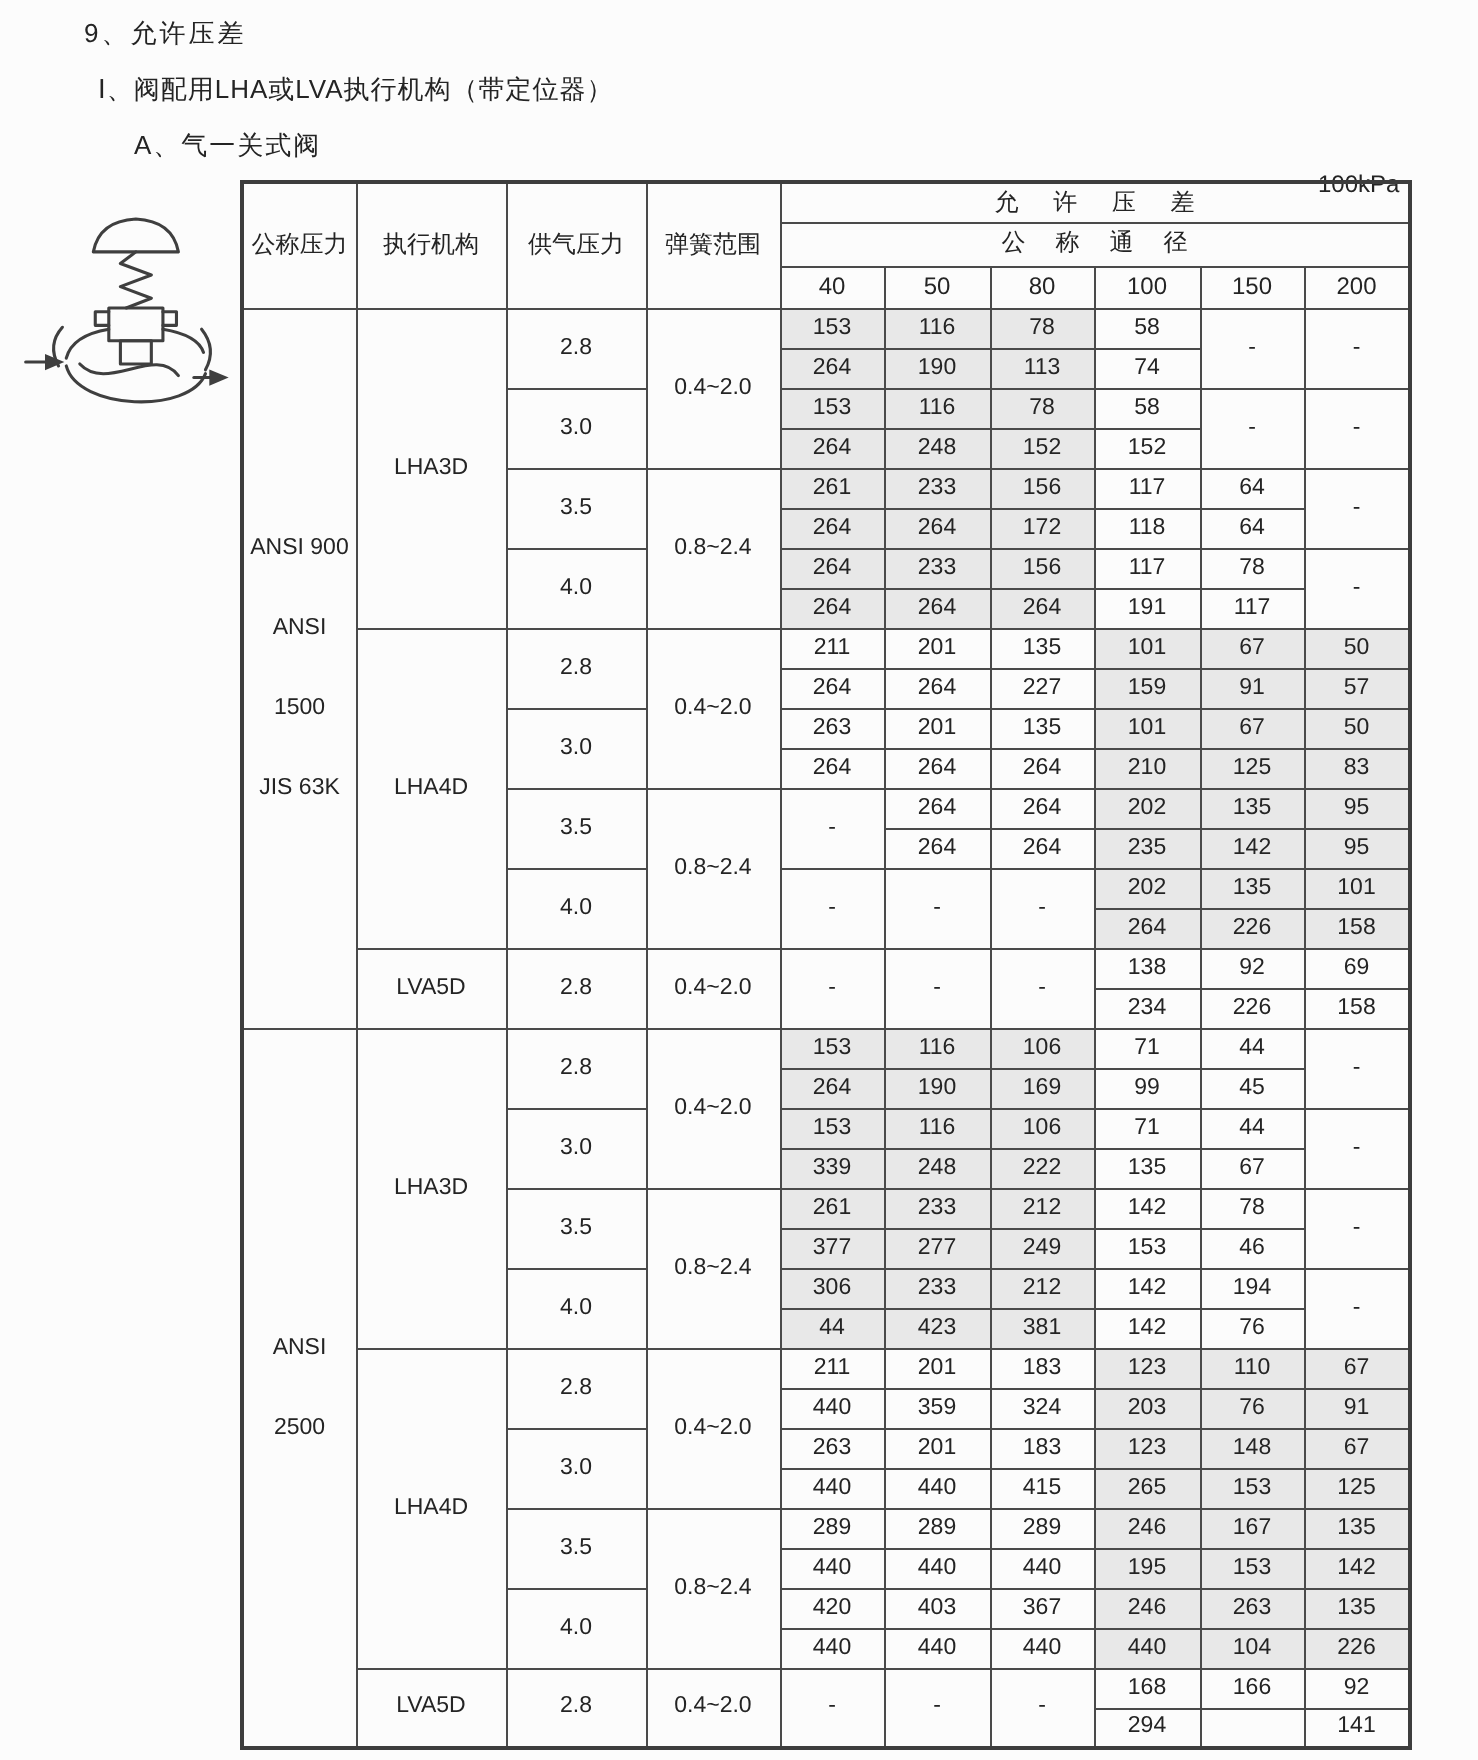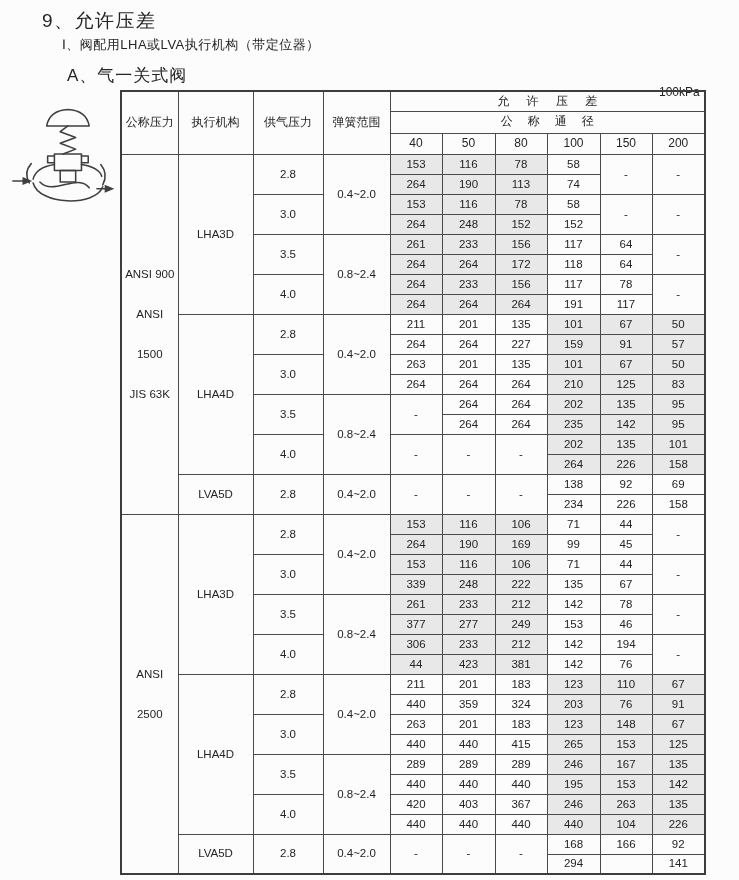--- a/index.html
+++ b/index.html
@@ -2,23 +2,23 @@
 <html><head>
 <meta charset="utf-8">
 <style>
   html,body { margin:0; padding:0; }
   body {
     width:739px; height:880px; position:relative; overflow:hidden;
     background:#fcfcfc; color:#242424;
     font-family:"Liberation Sans", sans-serif;
   }
   .abs { position:absolute; }
-  .title    { left:42px; top:8px;  font-size:19px; letter-spacing:1.5px; }
-  .subtitle { left:62px; top:36px; font-size:13px;  letter-spacing:0.5px; }
-  .subsection { left:67px; top:64px; font-size:17px; letter-spacing:1px; }
+  .title    { left:42px; top:8px;  font-size:13px; letter-spacing:1.5px; }
+  .subtitle { left:49px; top:36px; font-size:13px;  letter-spacing:0.5px; }
+  .subsection { left:67px; top:64px; font-size:13px; letter-spacing:1px; }
   .unit { left:659px; top:73px; font-size:12px;margin-top:12px; }
 
   table.dp {
     position:absolute; left:120px; top:90px; width:584px;
     border-collapse:collapse; table-layout:fixed;
     border:2px solid #3d3d3d;
   }
   .dp th, .dp td {
     border:1px solid #4a4a4a; padding:0; margin:0;
     text-align:center; vertical-align:middle;

